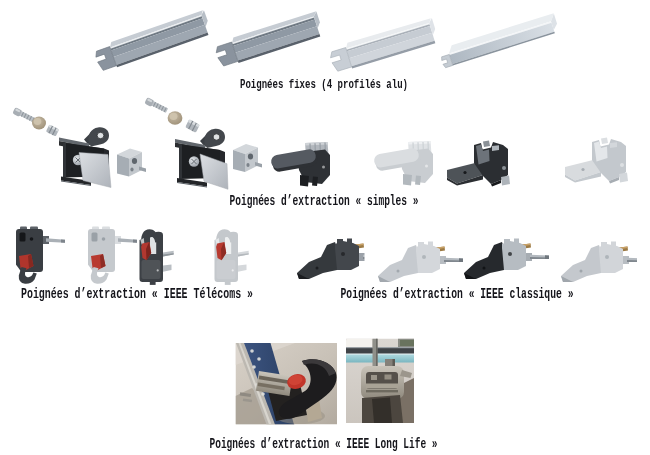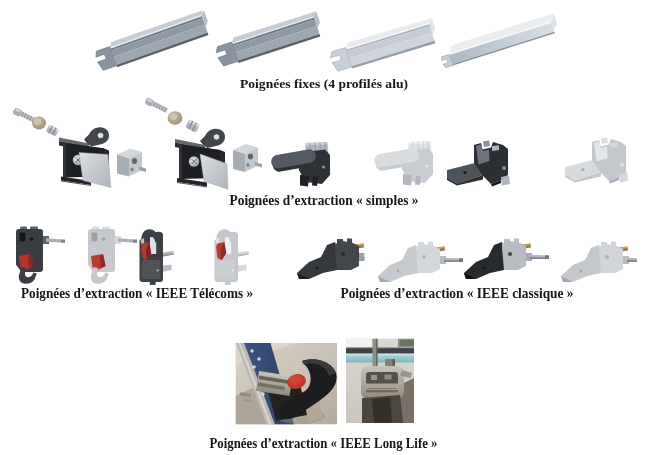--- a/index.html
+++ b/index.html
@@ -1,17 +1,17 @@
 <!DOCTYPE html>
 <html><head>
 <meta charset="utf-8">
 <style>
 html,body{margin:0;padding:0;background:#ffffff;}
 #stage{position:relative;width:650px;height:455px;background:#ffffff;overflow:hidden;
-  font-family:Liberation Serif, serif;}
+  font-family:Liberation Mono, monospace;}
 </style>
 </head>
 <body>
 <div id="stage">
 <svg width="650" height="455" viewBox="0 0 650 455">
 <defs>
   <linearGradient id="plateG" x1="0" y1="0" x2="1" y2="1">
     <stop offset="0" stop-color="#dcdfe3"></stop>
           <stop offset="1" stop-color="#aeb3ba"></stop>
   </linearGradient>

